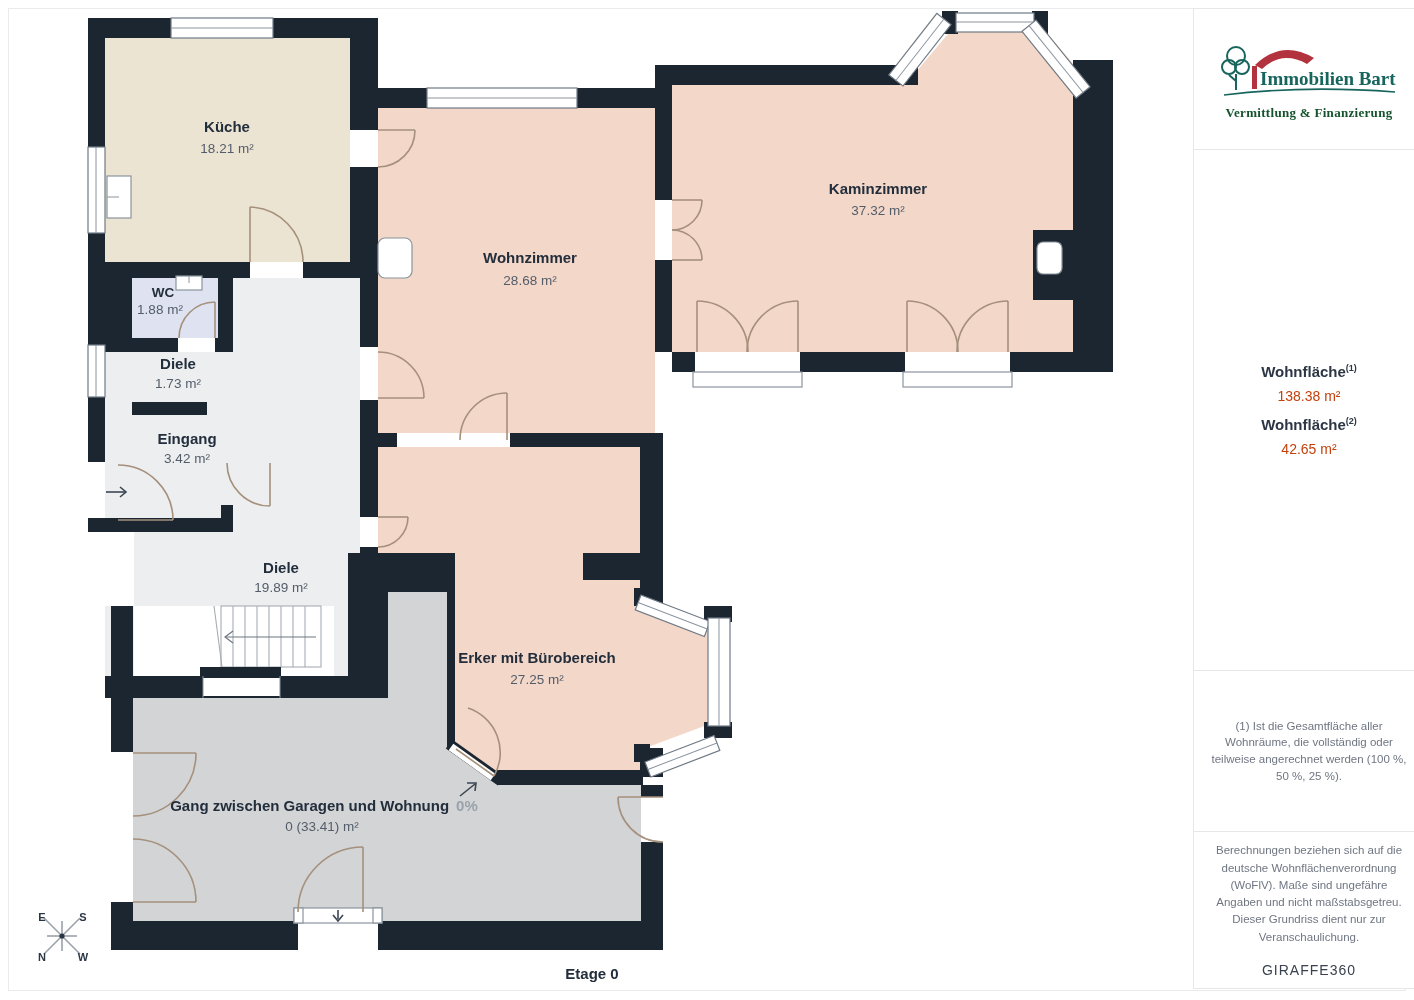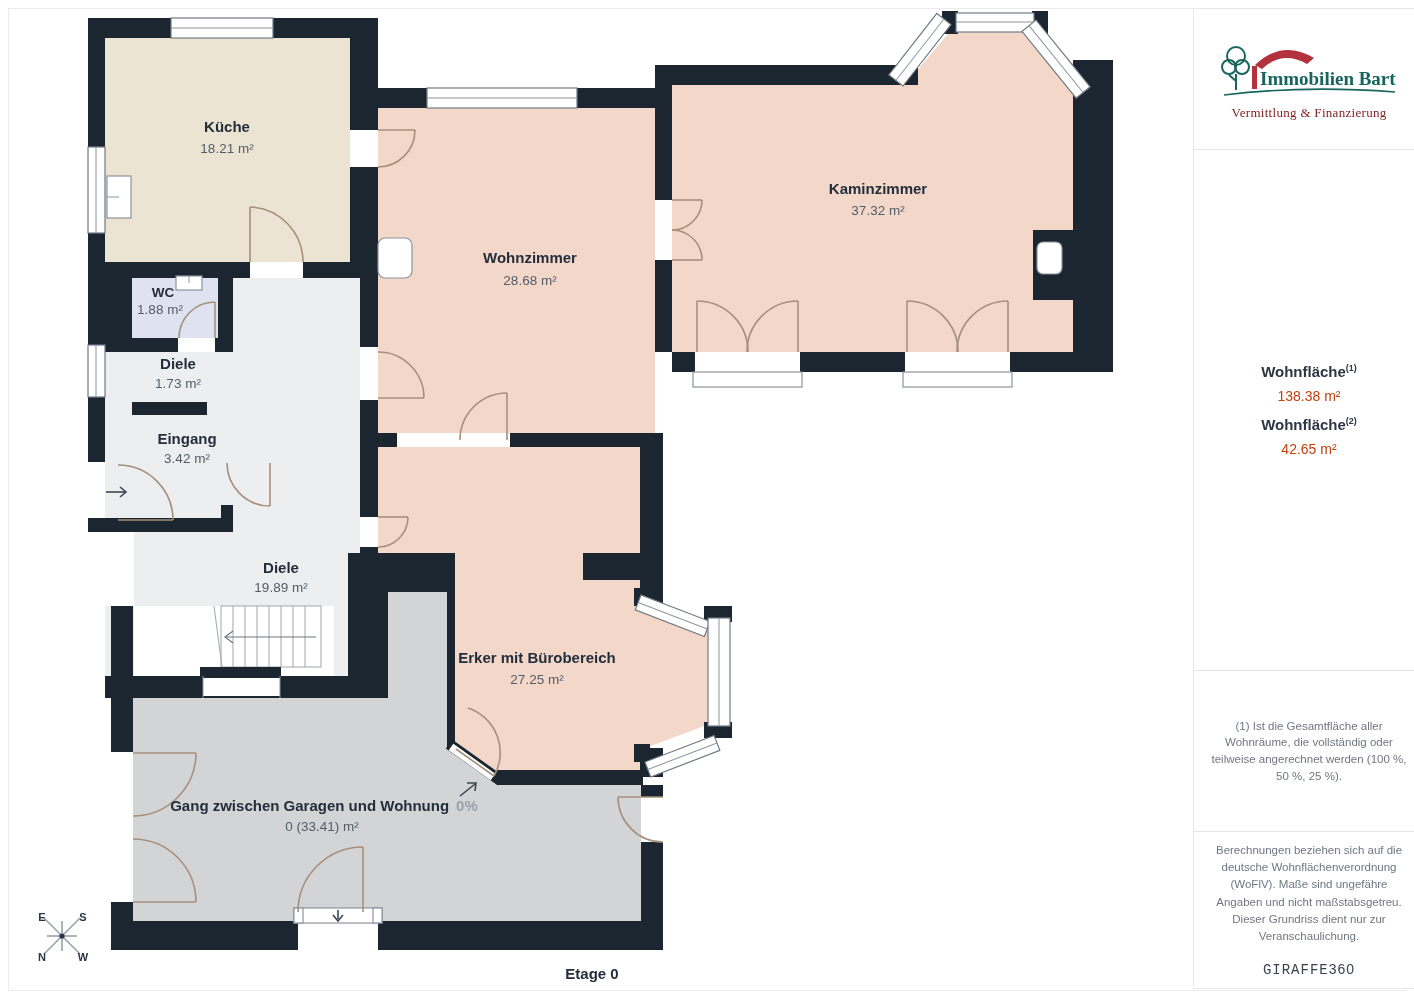--- a/index.html
+++ b/index.html
@@ -22,36 +22,36 @@
   .rarea{font-family:"Liberation Sans",sans-serif;font-size:13.5px;fill:#535d69;}
   .etage{font-family:"Liberation Sans",sans-serif;font-weight:bold;font-size:15px;fill:#232e3c;}
   .compass-l{font-family:"Liberation Sans",sans-serif;font-weight:bold;font-size:11px;fill:#2b3644;}
   .compass-ln{stroke:#9aa1a8;stroke-width:1.6;}
 
   
   .sidebar{position:absolute;left:1193px;top:8px;width:232px;height:981px;background:#fff;
            border:1px solid #e5e7e9;display:flex;flex-direction:column;box-sizing:border-box;}
   .s-logo{height:140px;border-bottom:1px solid #e5e7e9;display:flex;flex-direction:column;
           align-items:center;justify-content:center;}
-  .logo-sub{font-family:"Liberation Serif",serif;font-weight:normal;font-size:13px;color:#7f1d1d;
+  .logo-sub{font-family:"Liberation Serif",serif;font-weight:bold;font-size:13px;color:#14532d;
             margin-top:2px;letter-spacing:.3px;}
   .s-areas{flex:1;display:flex;flex-direction:column;align-items:center;justify-content:center;
            gap:12px;border-bottom:1px solid #e5e7e9;}
   .a-block{text-align:center;}
   .a-label{font-weight:bold;font-size:15px;color:#2c3644;}
   .a-label sup{font-size:9px;}
   .a-value{font-size:14px;color:#c2410c;margin-top:8px;}
   .s-notes{height:160px;border-bottom:1px solid #e5e7e9;display:flex;flex-direction:column;
            justify-content:center;gap:16px;padding:0 16px;text-align:center;}
   .note{font-size:11.5px;line-height:1.45;color:#6f7682;}
   .s-disc{height:156px;display:flex;flex-direction:column;justify-content:center;align-items:center;
           text-align:center;padding:0 14px;}
   .disc{font-size:11.5px;line-height:1.5;color:#6f7682;}
   .giraffe{margin-top:16px;font-size:14px;color:#39424e;letter-spacing:1px;}
-  .giraffe .g1{font-weight:400;font-family:Liberation Mono, monospace;}
+  .giraffe .g1{font-weight:400;}
   .giraffe .g2{font-weight:normal;}
 </style>
 </head>
 <body>
 
 <div class="page">
   <div class="frame"></div>
 
   <svg class="plan-svg" width="1190" height="1000" viewBox="0 0 1190 1000">
 

